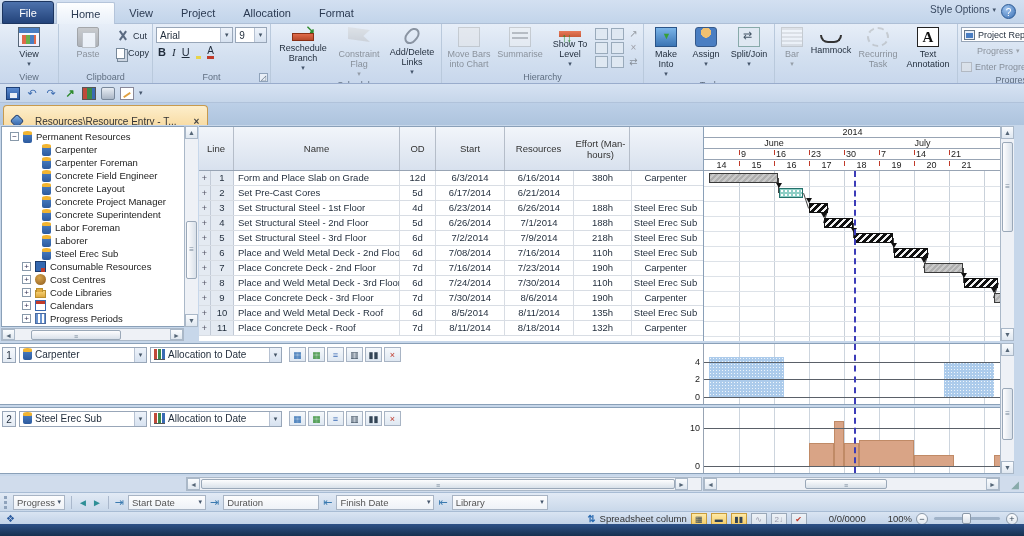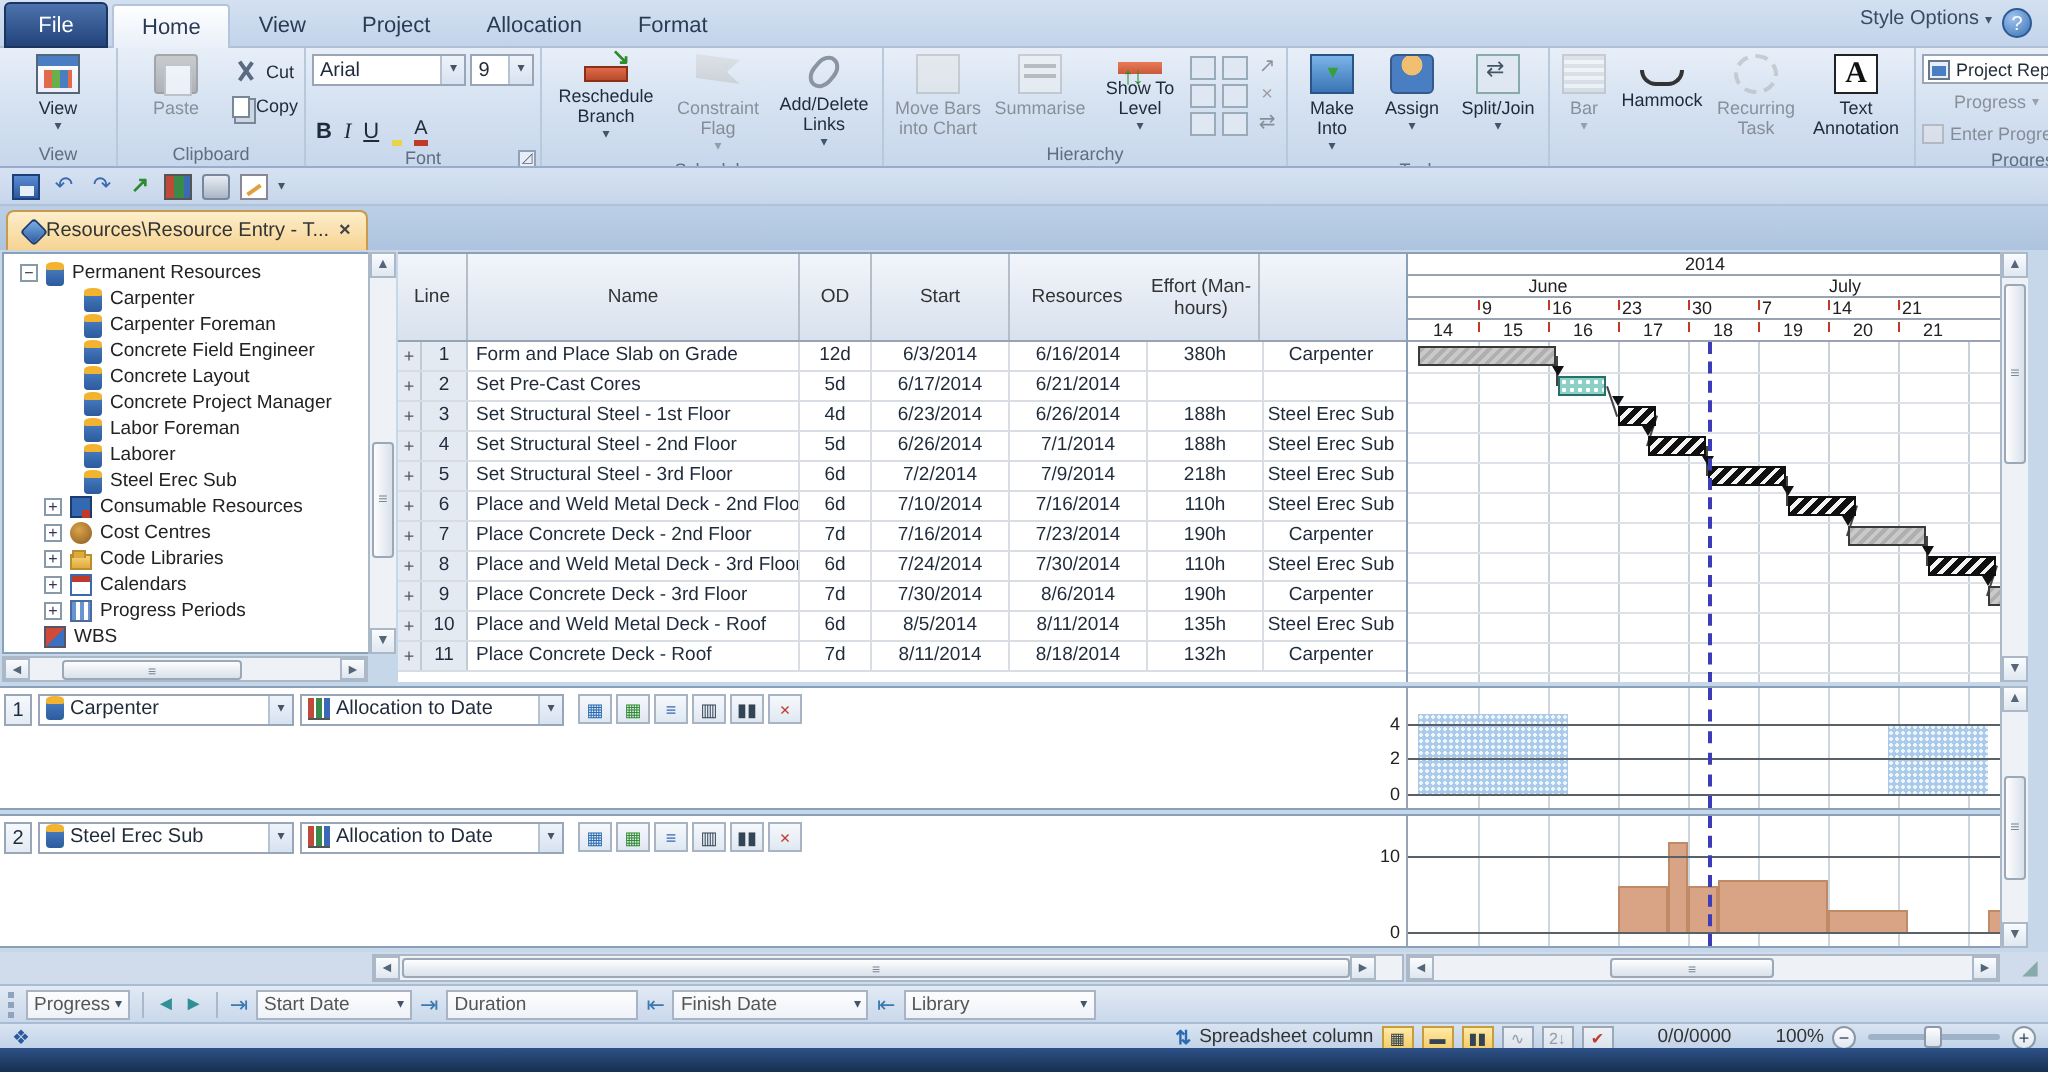--- a/index.html
+++ b/index.html
@@ -68,21 +68,21 @@
 #qat{position:absolute;left:0;top:84px;width:1024px;height:19px;background:linear-gradient(#d6e2f2,#c6d6ea);display:flex;align-items:center;gap:5px;padding-left:6px;border-bottom:1px solid #b0c2da;}
 .qic{width:14px;height:13px;position:relative;font-size:11px;line-height:12px;text-align:center;}
 .ic-save{background:linear-gradient(#5a8ad0,#2c5aa0);border:1px solid #1c3f78;}
 .ic-save:after{content:"";position:absolute;left:3px;bottom:1px;width:7px;height:5px;background:#e8eef7;}
 .ic-books{background:linear-gradient(90deg,#c04a3a 0 4px,#3a8a4a 4px 9px,#3a6ab4 9px 13px);border:1px solid #555;}
 .ic-print{background:linear-gradient(#e8edf4,#aab6c6);border:1px solid #78879a;border-radius:2px;}
 .ic-page{background:#fff;border:1px solid #889;}
 .ic-page:after{content:"";position:absolute;left:2px;top:6px;width:8px;height:2px;background:#e0a040;transform:rotate(-35deg);}
 
 #doctabrow{position:absolute;left:0;top:103px;width:1024px;height:22px;background:linear-gradient(#bccfe7,#aec4de);}
-#doctab{position:absolute;left:3px;top:2px;height:20px;background:linear-gradient(#fdeecb,#f6d391);border:1px solid #c79a4e;border-bottom:none;border-radius:4px 4px 0 0;display:flex;align-items:center;gap:1px;padding:4px 8px;font-size:10px;color:#333;}
+#doctab{position:absolute;left:3px;top:2px;height:20px;background:linear-gradient(#fdeecb,#f6d391);border:1px solid #c79a4e;border-bottom:none;border-radius:4px 4px 0 0;display:flex;align-items:center;gap:13px;padding:15px 8px;font-size:10px;color:#333;}
 .ic-diamond{width:10px;height:10px;background:linear-gradient(135deg,#7ab0e8,#2c5aa0);transform:rotate(45deg);border-radius:2px;border:1px solid #1c3f78;}
 #doctab .x{color:#444;font-weight:bold;font-size:10px;margin-left:4px;}
 
 #main{position:absolute;left:0;top:125px;width:1024px;height:217px;background:#c7d7ea;}
 #tree{position:absolute;left:1px;top:1px;width:197px;height:201px;background:#fff;border:1px solid #8aa0b8;overflow:hidden;padding-top:3px;}
 .trow{height:13px;display:flex;align-items:center;gap:4px;font-size:9.5px;white-space:nowrap;color:#222;}
 .trow.root{padding-left:8px;}
 .trow.child{padding-left:40px;}
 .trow.cat{padding-left:20px;}
 .expbox{width:9px;height:9px;border:1px solid #8899aa;background:#fff;font-size:8px;line-height:7px;text-align:center;color:#335;flex:0 0 auto;}
@@ -230,21 +230,21 @@
           <div class="sbtn">
               <span class="ic-copy"></span>
               <span>Copy</span>
             </div>
         </div>
       </div>
       <div class="gcaption">Clipboard</div>
     </div>
 
     <div class="rgroup" style="width:118px;">
-      <div style="display:flex;flex-direction:column;gap:16px;padding-top:1px;">
+      <div style="display:flex;flex-direction:column;gap:2px;padding-top:1px;">
         <div style="display:flex;gap:2px;">
           <div class="combo" style="width:78px;">
               <span>Arial</span>
               <span class="carr">▾</span>
             </div>
           <div class="combo" style="width:32px;">
               <span>9</span>
               <span class="carr">▾</span>
             </div>
         </div>
@@ -426,20 +426,24 @@
           <div class="trow child">
           <span class="tico ico-res"></span>
           <span>Concrete Layout</span>
         </div>
           <div class="trow child">
           <span class="tico ico-res"></span>
           <span>Concrete Project Manager</span>
         </div>
           <div class="trow child">
           <span class="tico ico-res"></span>
+          <span>Concrete Superintendent</span>
+        </div>
+          <div class="trow child">
+          <span class="tico ico-res"></span>
           <span>Labor Foreman</span>
         </div>
           <div class="trow child">
           <span class="tico ico-res"></span>
           <span>Laborer</span>
         </div>
           <div class="trow child">
           <span class="tico ico-res"></span>
           <span>Steel Erec Sub</span>
         </div>
@@ -548,21 +552,21 @@
           <div class="td c-start">7/2/2014</div>
           <div class="td c-finish">7/9/2014</div>
           <div class="td c-effort">218h</div>
           <div class="td c-res" style="border-right:none;">Steel Erec Sub</div>
         </div>
           <div class="trowline">
           <div class="td c-gut">+</div>
           <div class="td c-line">6</div>
           <div class="td c-name">Place and Weld Metal Deck - 2nd Floor</div>
           <div class="td c-od">6d</div>
-          <div class="td c-start">7/10/2014</div>
+          <div class="td c-start">7/08/2014</div>
           <div class="td c-finish">7/16/2014</div>
           <div class="td c-effort">110h</div>
           <div class="td c-res" style="border-right:none;">Steel Erec Sub</div>
         </div>
           <div class="trowline">
           <div class="td c-gut">+</div>
           <div class="td c-line">7</div>
           <div class="td c-name">Place Concrete Deck - 2nd Floor</div>
           <div class="td c-od">7d</div>
           <div class="td c-start">7/16/2014</div>

